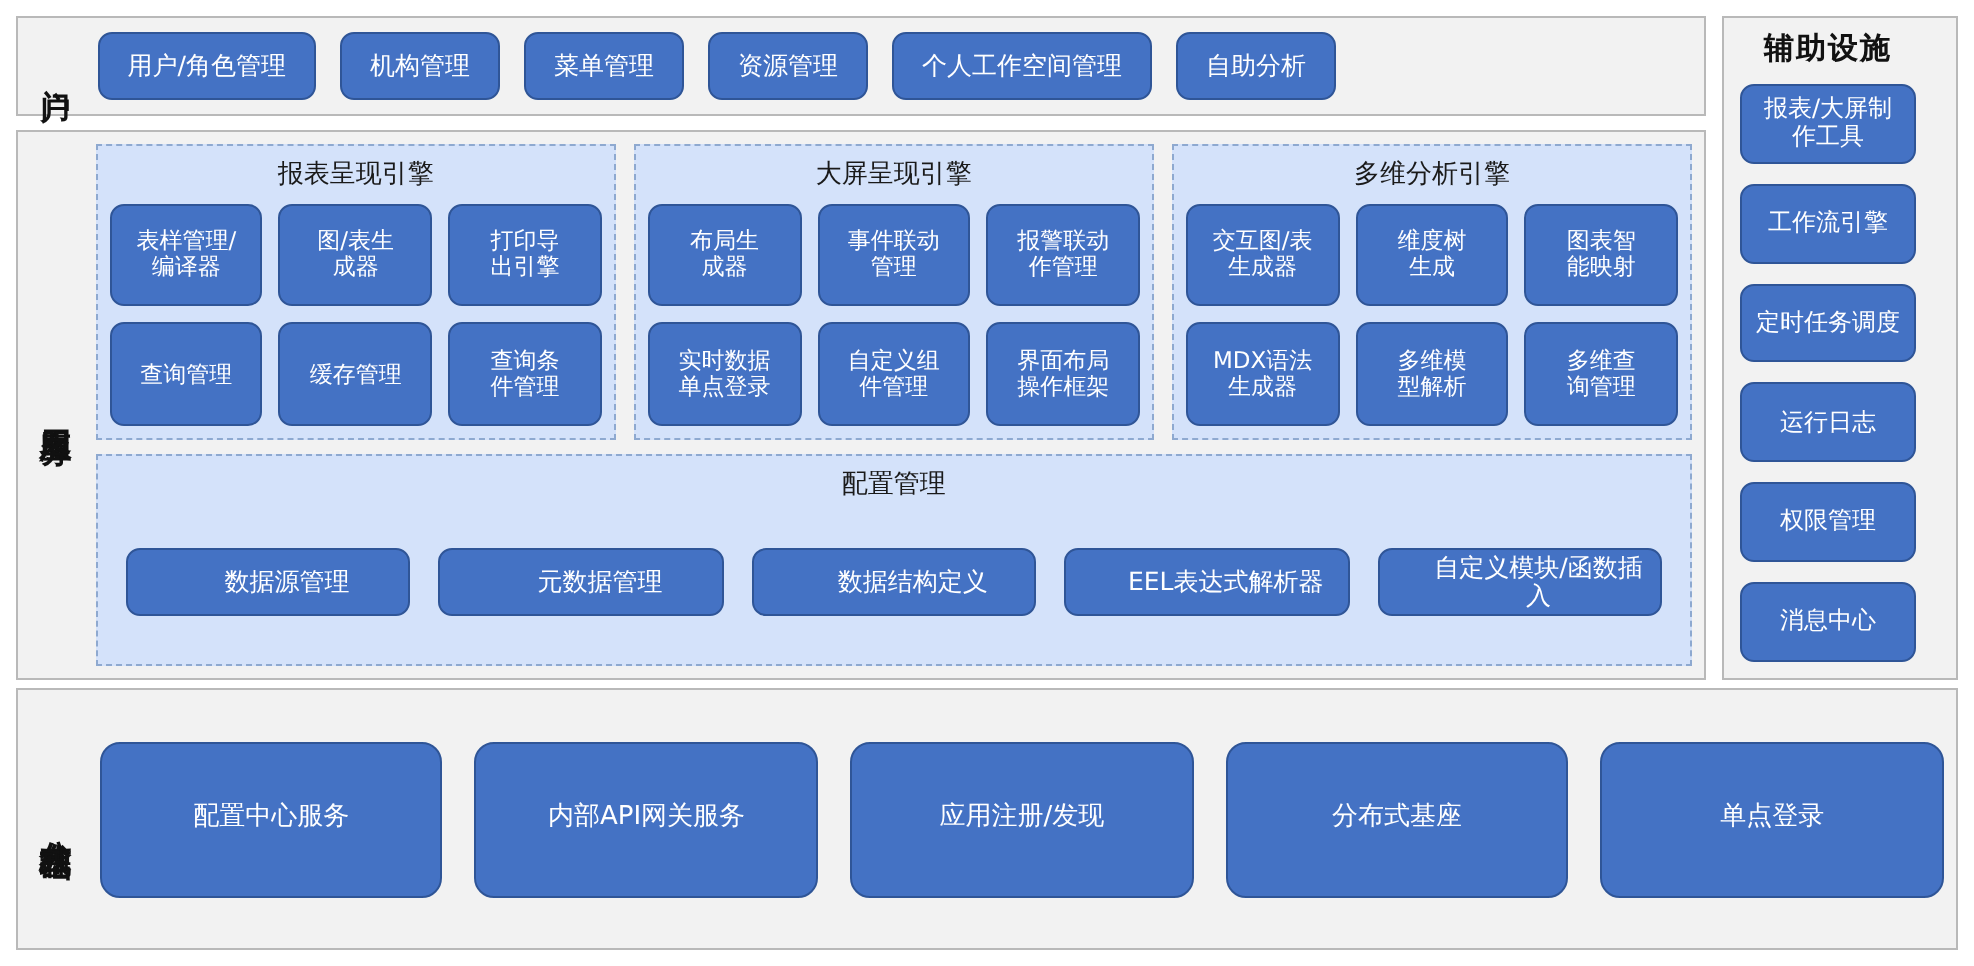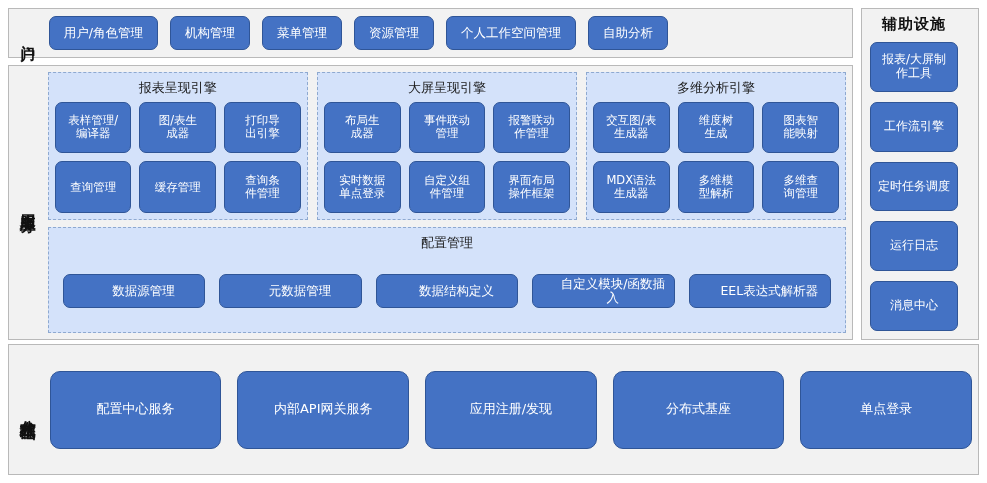--- a/index.html
+++ b/index.html
@@ -313,37 +313,38 @@
             </div>
 
           </div>
 
           <div class="dashed-box config">
             <div class="dashed-title">配置管理</div>
             <div class="config-row">
               <div class="btn">数据源管理</div>
               <div class="btn">元数据管理</div>
               <div class="btn">数据结构定义</div>
+              <div class="btn">EEL表达式解析器</div>
               <div class="btn">自定义模块/函数插入</div>
-              <div class="btn">EEL表达式解析器</div>
             </div>
           </div>
 
         </div>
       </div>
     </div>
 
     <div class="panel aux">
       <div class="aux-title">辅助设施</div>
       <div class="aux-list">
         <div class="btn">报表/大屏制
 作工具</div>
         <div class="btn">工作流引擎</div>
         <div class="btn">定时任务调度</div>
         <div class="btn">运行日志</div>
+        <div class="btn">权限管理</div>
         <div class="btn">消息中心</div>
       </div>
     </div>
 
   </div>
 
   <div class="bottom-zone">
     <div class="panel infra">
       <div class="row-label infra-label">分布式基础</div>
       <div class="infra-btns">

